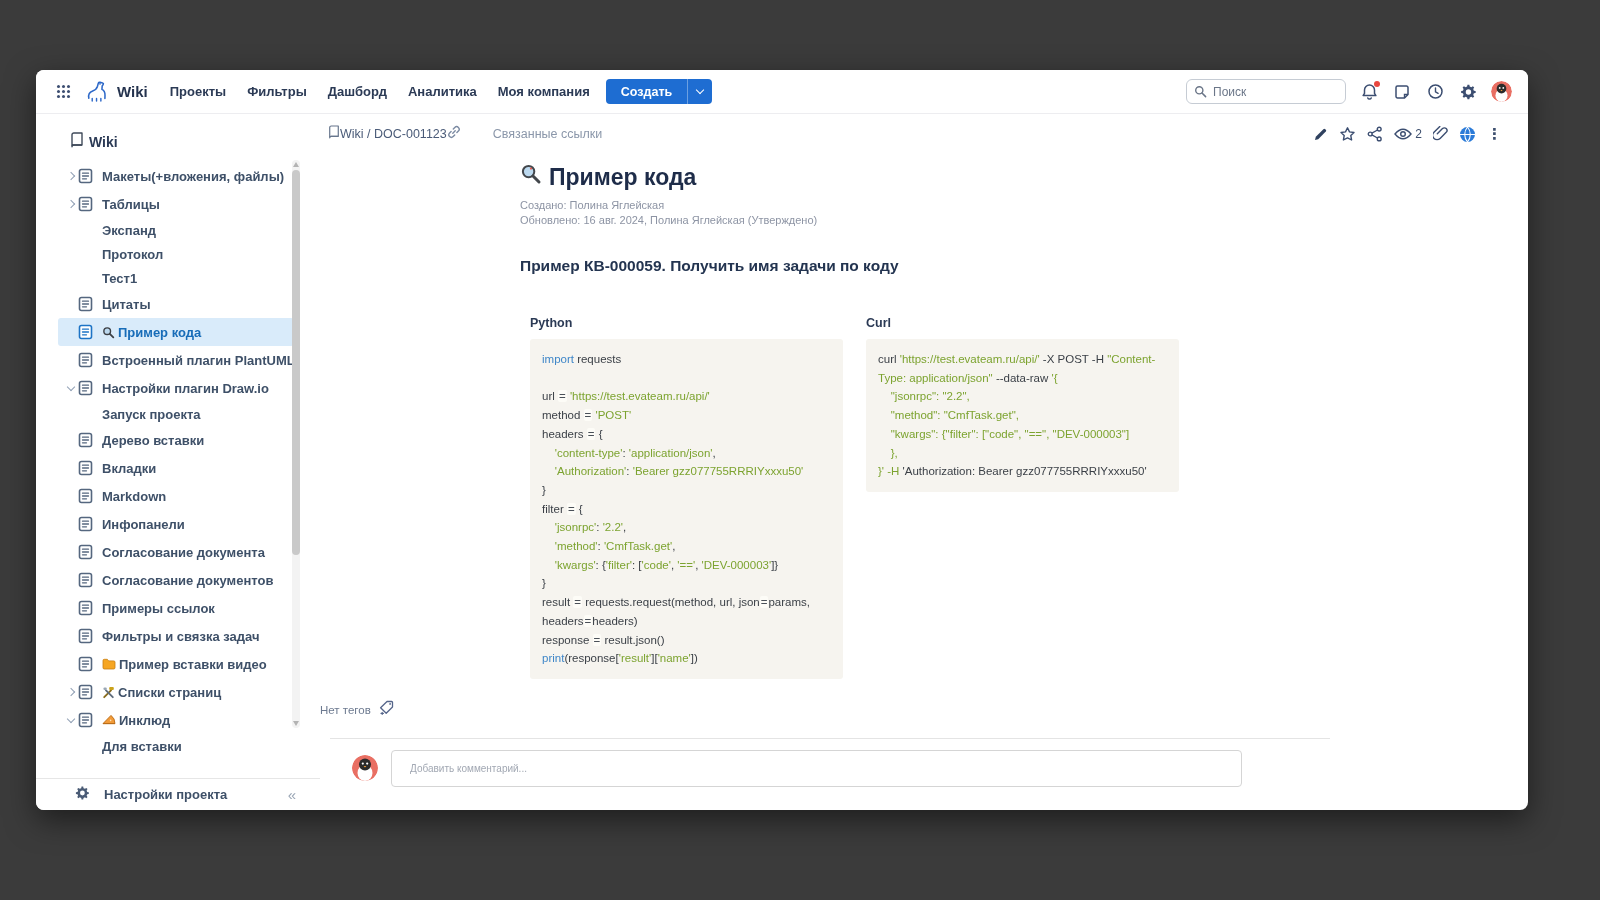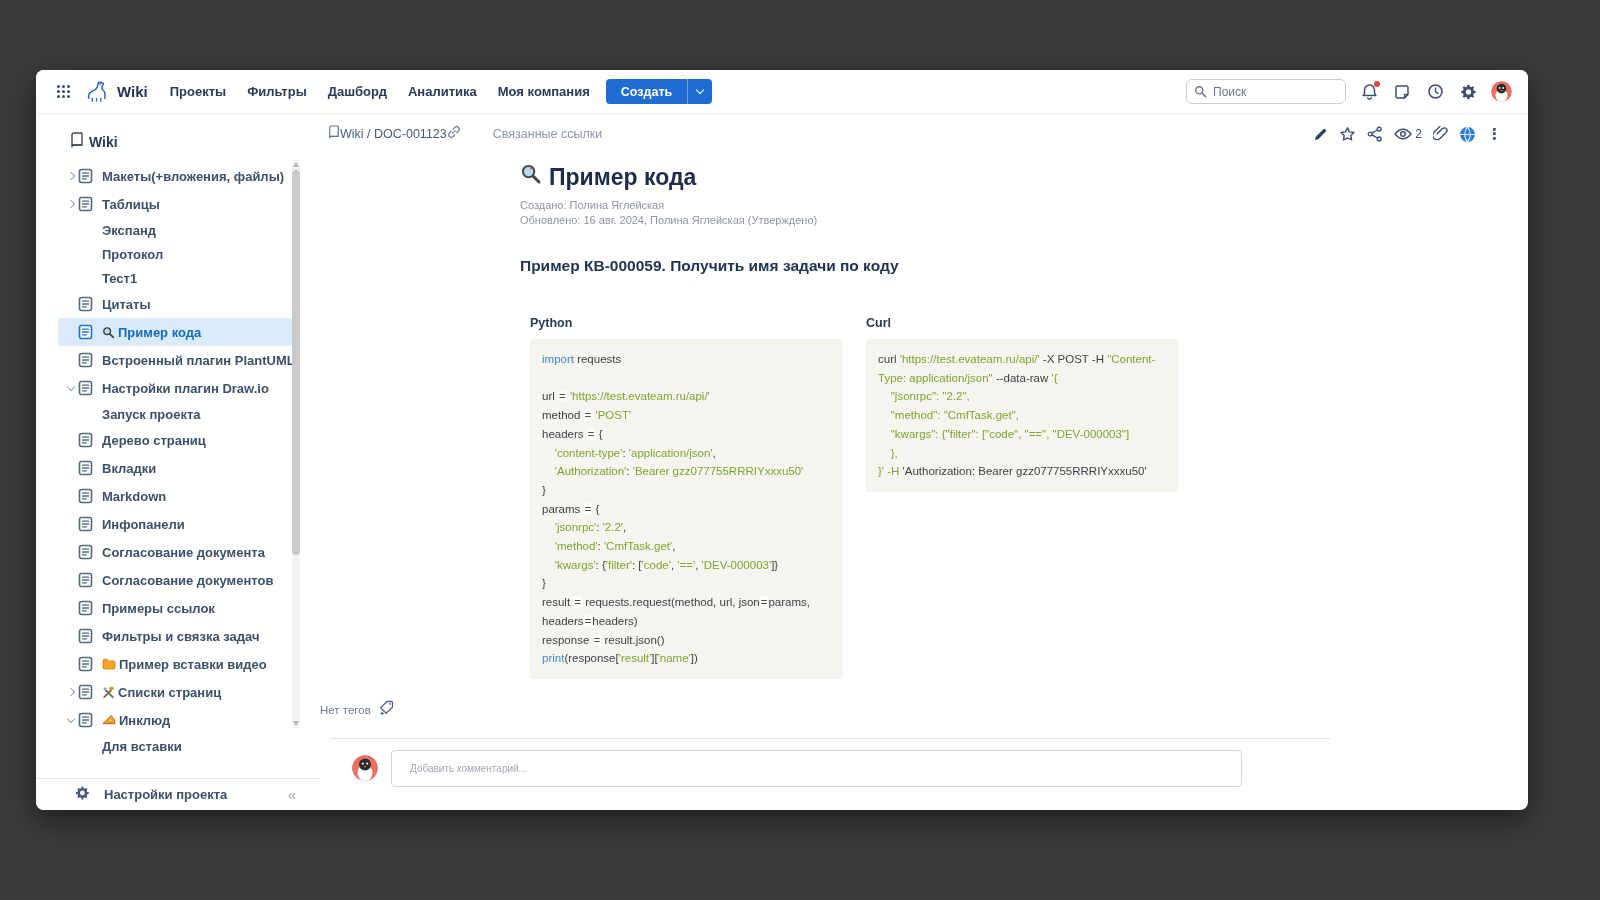--- a/index.html
+++ b/index.html
@@ -292,21 +292,21 @@
               <span class="tlabel">Запуск проекта</span>
             </div>
             <div class="trow">
               <span class="chev none"></span>
               <span class="ticon">
                 <svg width="15" height="16" viewBox="0 0 15 16">
                   <rect x="1.5" y="1.5" width="12" height="13" rx="2" fill="#fff" stroke="#55677f" stroke-width="1.6"></rect>
                   <path d="M4.5 5.2h6M4.5 8h6M4.5 10.8h4" stroke="#55677f" stroke-width="1.3" stroke-linecap="round"></path>
                 </svg>
               </span>
-              <span class="tlabel">Дерево страниц</span>
+              <span class="tlabel">Дерево вставки</span>
             </div>
             <div class="trow">
               <span class="chev none"></span>
               <span class="ticon">
                 <svg width="15" height="16" viewBox="0 0 15 16">
                   <rect x="1.5" y="1.5" width="12" height="13" rx="2" fill="#fff" stroke="#55677f" stroke-width="1.6"></rect>
                   <path d="M4.5 5.2h6M4.5 8h6M4.5 10.8h4" stroke="#55677f" stroke-width="1.3" stroke-linecap="round"></path>
                 </svg>
               </span>
               <span class="tlabel">Вкладки</span>
@@ -521,21 +521,21 @@
                 <div class="code-label">Python</div>
                 <div class="code-panel">
                   <div class="cline"><span class="tok-k">import</span><span class="tok-p"> requests</span></div>
                   <div class="cline">&nbsp;</div>
                   <div class="cline"><span class="tok-p">url </span><span class="tok-o">=</span><span class="tok-p"> </span><span class="tok-s">'https://test.evateam.ru/api/'</span></div>
                   <div class="cline"><span class="tok-p">method </span><span class="tok-o">=</span><span class="tok-p"> </span><span class="tok-s">'POST'</span></div>
                   <div class="cline"><span class="tok-p">headers </span><span class="tok-o">=</span><span class="tok-p"> {</span></div>
                   <div class="cline"><span class="tok-p">    </span><span class="tok-s">'content-type'</span><span class="tok-p">: </span><span class="tok-s">'application/json'</span><span class="tok-p">,</span></div>
                   <div class="cline"><span class="tok-p">    </span><span class="tok-s">'Authorization'</span><span class="tok-p">: </span><span class="tok-s">'Bearer gzz077755RRRIYxxxu50'</span></div>
                   <div class="cline"><span class="tok-p">}</span></div>
-                  <div class="cline"><span class="tok-p">params </span><span class="tok-o">=</span><span class="tok-p"> {</span></div>
+                  <div class="cline"><span class="tok-p">filter </span><span class="tok-o">=</span><span class="tok-p"> {</span></div>
                   <div class="cline"><span class="tok-p">    </span><span class="tok-s">'jsonrpc'</span><span class="tok-p">: </span><span class="tok-s">'2.2'</span><span class="tok-p">,</span></div>
                   <div class="cline"><span class="tok-p">    </span><span class="tok-s">'method'</span><span class="tok-p">: </span><span class="tok-s">'CmfTask.get'</span><span class="tok-p">,</span></div>
                   <div class="cline"><span class="tok-p">    </span><span class="tok-s">'kwargs'</span><span class="tok-p">: {</span><span class="tok-s">'filter'</span><span class="tok-p">: [</span><span class="tok-s">'code'</span><span class="tok-p">, </span><span class="tok-s">'=='</span><span class="tok-p">, </span><span class="tok-s">'DEV-000003'</span><span class="tok-p">]}</span></div>
                   <div class="cline"><span class="tok-p">}</span></div>
                   <div class="cline"><span class="tok-p">result </span><span class="tok-o">=</span><span class="tok-p"> requests.request(method, url, json</span><span class="tok-o">=</span><span class="tok-p">params,</span></div>
                   <div class="cline"><span class="tok-p">headers</span><span class="tok-o">=</span><span class="tok-p">headers)</span></div>
                   <div class="cline"><span class="tok-p">response </span><span class="tok-o">=</span><span class="tok-p"> result.json()</span></div>
                   <div class="cline"><span class="tok-k">print</span><span class="tok-p">(response[</span><span class="tok-s">'result'</span><span class="tok-p">][</span><span class="tok-s">'name'</span><span class="tok-p">])</span></div>
                 </div>
               </div>

